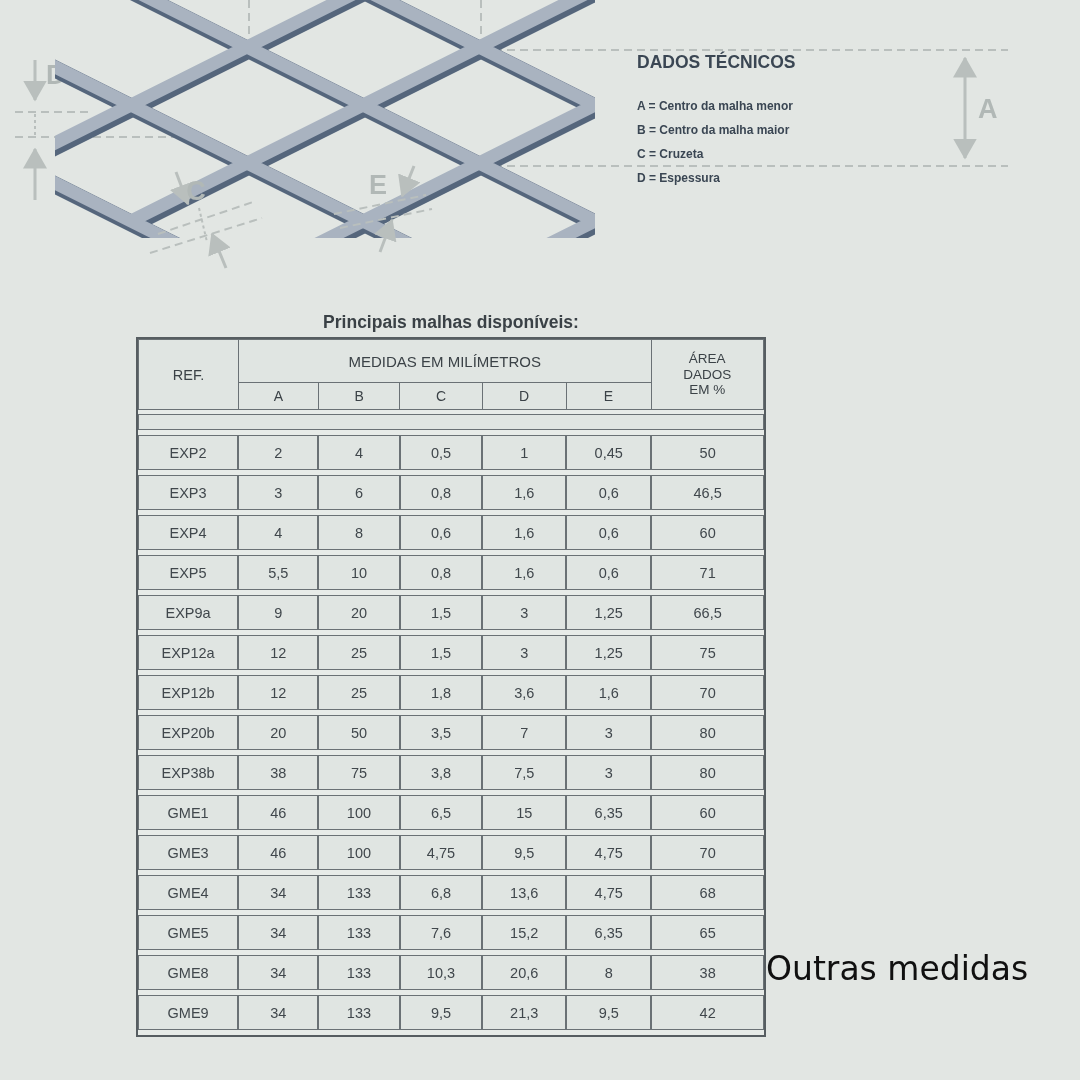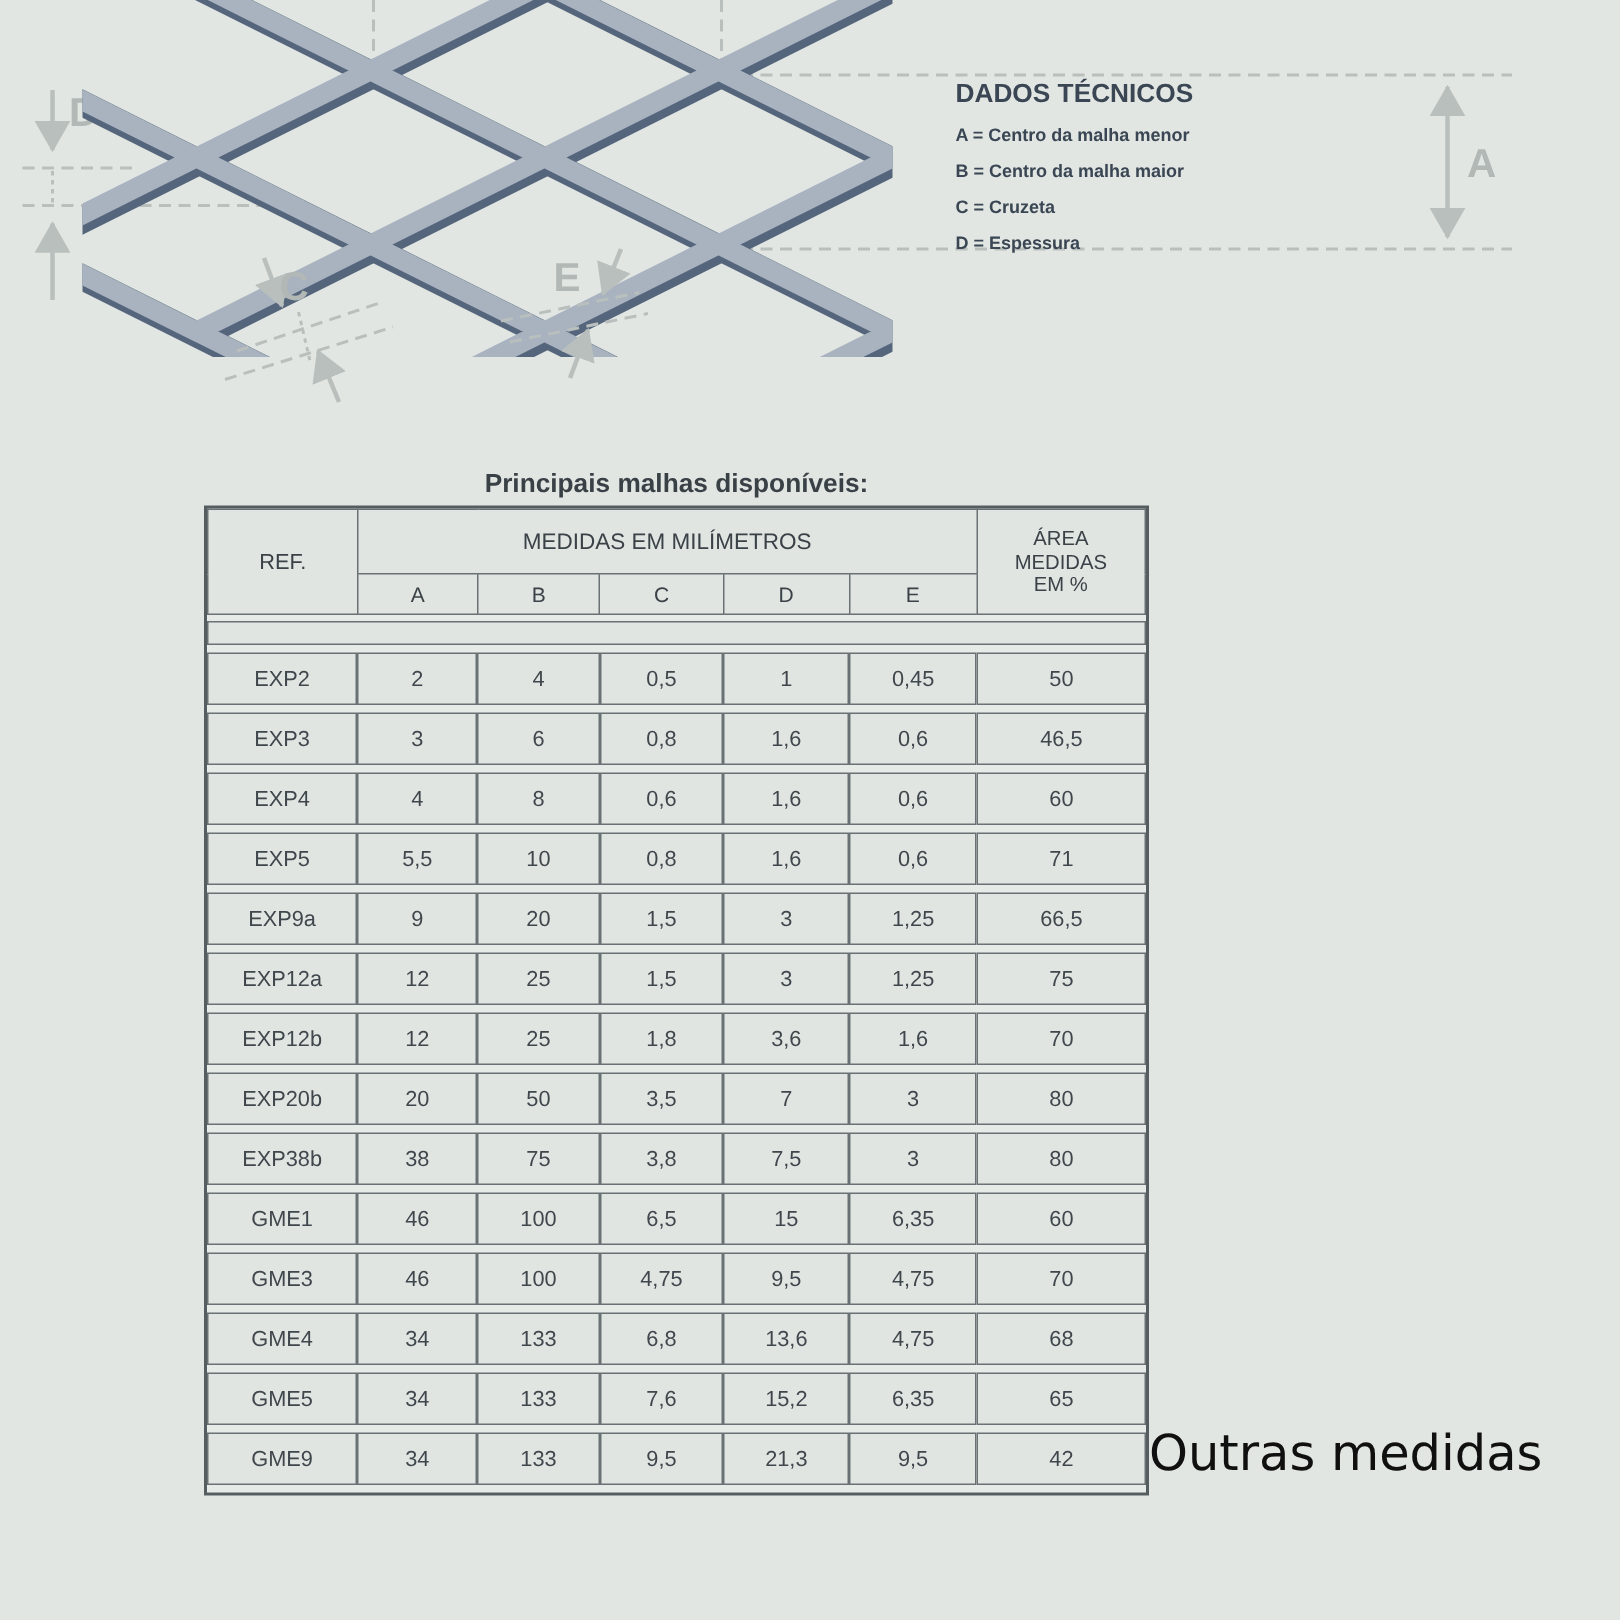--- a/index.html
+++ b/index.html
@@ -9,21 +9,21 @@
   }
   .mesh-svg{position:absolute;left:0;top:0;}
   .dash{stroke:#b9bfbd;stroke-width:2;stroke-dasharray:8 5;fill:none;}
   .dash2{stroke:#b9bfbd;stroke-width:2;stroke-dasharray:3 3;fill:none;}
   .arr{stroke:#b9bfbd;stroke-width:3;fill:none;}
   .dimlabel{fill:#b1b8b6;font-size:27px;font-weight:bold;font-family:"Liberation Sans",sans-serif;}
   .mesh-dark{stroke:#55667c;stroke-width:17;fill:none;}
   .mesh-main{stroke:#a9b3c0;stroke-width:13;fill:none;}
 
   .legend{position:absolute;left:637px;top:52px;color:#3a4653;font-weight:bold;}
-  .legend-title{font-size:17.5px;margin-bottom:5px;}
+  .legend-title{font-size:17.5px;margin-bottom:21px;}
   .legend-item{font-size:12px;line-height:24px;}
 
   .table-title{
     position:absolute;left:136px;top:312px;width:630px;text-align:center;
     font-weight:bold;font-size:17.5px;color:#3a4146;
   }
   .table-wrap{
     position:absolute;left:136px;top:337px;width:630px;box-sizing:border-box;
     border:2px solid #565d61;background:#e7ebe8;
   }
@@ -129,21 +129,21 @@
           <col style="width:13.4%">
           <col style="width:13.6%">
         <col style="width:18%">
       </colgroup>
       <tbody>
         <tr>
           <th class="ref-h" rowspan="2">REF.</th>
           <th class="med-h" colspan="5">MEDIDAS EM MILÍMETROS</th>
           <th class="area-h" rowspan="2">
             <span>ÁREA</span>
-            <span>MEDIDAS</span>
+            <span>DADOS</span>
             <span>EM %</span>
           </th>
         </tr>
         <tr class="subhead">
           <th>A</th>
           <th>B</th>
           <th>C</th>
           <th>D</th>
           <th>E</th>
         </tr>
@@ -274,20 +274,29 @@
           <tr>
             <td>GME5</td>
             <td>34</td>
             <td>133</td>
             <td>7,6</td>
             <td>15,2</td>
             <td>6,35</td>
             <td>65</td>
           </tr>
           <tr>
+            <td>GME8</td>
+            <td>34</td>
+            <td>133</td>
+            <td>10,3</td>
+            <td>20,6</td>
+            <td>8</td>
+            <td>38</td>
+          </tr>
+          <tr>
             <td>GME9</td>
             <td>34</td>
             <td>133</td>
             <td>9,5</td>
             <td>21,3</td>
             <td>9,5</td>
             <td>42</td>
           </tr>
         </tbody>
     </table>

